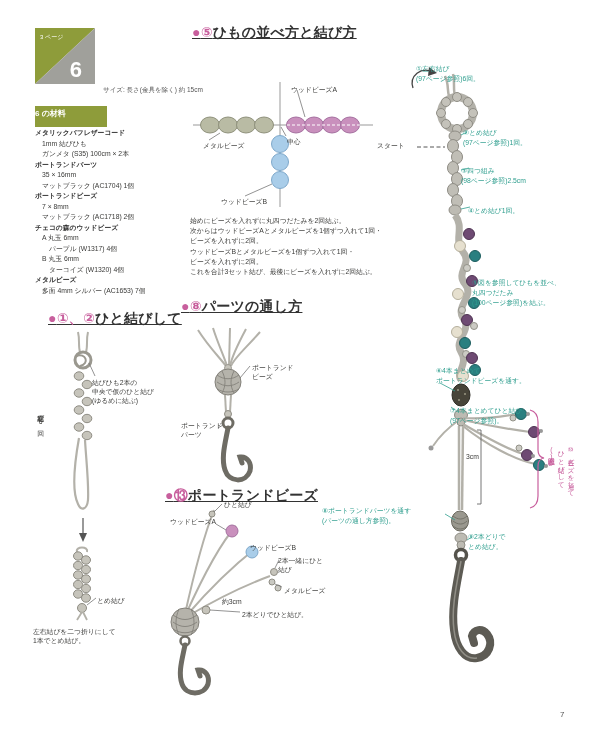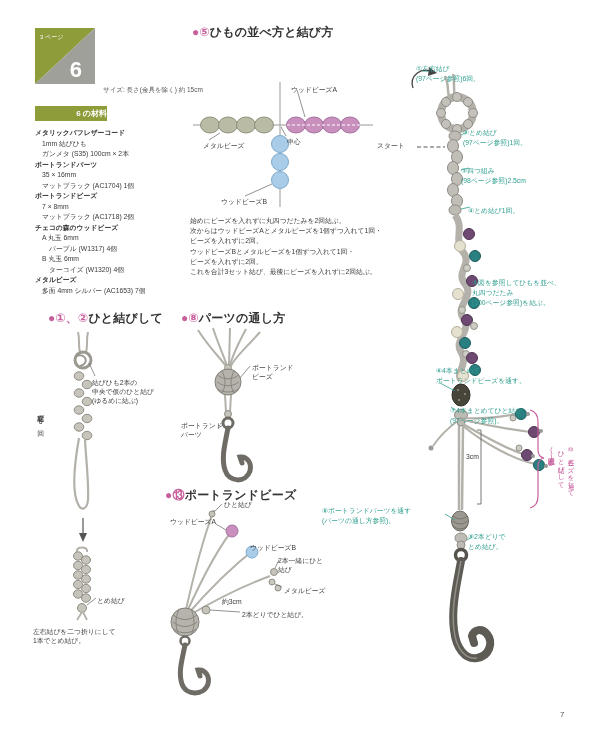--- a/index.html
+++ b/index.html
@@ -7,35 +7,35 @@
   body {
     font-family:"Liberation Sans","DejaVu Sans",sans-serif;
     background:#ffffff; color:#3a3a38;
     position:relative; overflow:hidden;
   }
   .abs { position:absolute; }
   .t { white-space:pre-wrap; }
   .lbl { font-size:6.8px; line-height:1.35; white-space:pre-wrap; color:#3a3a38; }
   .ann { font-size:6.8px; line-height:1.45; white-space:pre-wrap; color:#2e9e8e; }
   .mag { color:#c85f9d; }
-  .sec-title { font-size:12px; font-weight:bold; color:#333; letter-spacing:0.2px; }
+  .sec-title { font-size:14px; font-weight:bold; color:#333; letter-spacing:0.2px;text-decoration:underline; }
   .sec-title .mag { font-weight:bold; }
   .v { writing-mode:vertical-rl; text-orientation:upright; }
   .body-text { font-size:6.8px; line-height:1.5; white-space:pre-wrap; color:#3a3a38; }
 
   
   .badge { left:35px; top:28px; width:60px; height:56px; }
   .badge svg { position:absolute; left:0; top:0; }
   .badge .pg { position:absolute; left:5px; top:5px; font-size:6px; color:#fff; }
   .badge .num { position:absolute; right:13px; bottom:1px; font-size:22px; font-weight:bold; color:#fff; }
 
   .size-note { left:103px; top:86px; font-size:6.5px; color:#555; }
 
-  .mat-header { left:35px; top:106px; width:72px; height:15px; background:#8e9c3a;
-    color:#fff; font-size:8px; font-weight:bold; text-align:right; line-height:15px; }
+  .mat-header { left:35px; top:106px; width:72px; height:21px; background:#8e9c3a;
+    color:#fff; font-size:8px; font-weight:bold; text-align:left; line-height:15px; }
   .mat-list { left:35px; top:128px; width:160px; font-size:6.8px; line-height:1.55; }
   .mat-list .i0 { font-weight:bold; color:#333; }
   .mat-list .i1 { padding-left:7px; }
   .mat-list .i2 { padding-left:14px; }
 
   .page-num { left:560px; top:710px; font-size:8px; color:#555; }
 </style>
 </head>
 <body>
 
@@ -155,21 +155,21 @@
 </svg>
 
 <div class="abs lbl" style="left:92px;top:378px">結びひも2本の
 中央で仮のひと結び
 (ゆるめに結ぶ)</div>
 <div class="abs lbl v" style="left:36px;top:410px;height:90px">左右結び6回</div>
 <div class="abs lbl" style="left:97px;top:596px">とめ結び</div>
 <div class="abs lbl" style="left:33px;top:627px">左右結びを二つ折りにして
 1本でとめ結び。</div>
 
-<div class="abs sec-title" style="left:181px;top:310px">
+<div class="abs sec-title" style="left:181px;top:298px">
   <span class="mag">●</span><span class="mag">⑧</span><span>パーツの通し方</span>
 </div>
 
 <svg class="abs" style="left:178px;top:326px" width="115" height="160" viewBox="0 0 115 160">
   <path d="M20,4 C30,20 42,32 48,40" fill="none" stroke="#b3b1a9" stroke-width="2"></path>
   <path d="M35,2 C40,18 46,30 49,40" fill="none" stroke="#b3b1a9" stroke-width="2"></path>
   <path d="M52,2 L51,40" fill="none" stroke="#b3b1a9" stroke-width="2"></path>
   <path d="M68,3 C60,18 54,30 52,40" fill="none" stroke="#b3b1a9" stroke-width="2"></path>
   <path d="M82,6 C68,22 56,32 53,40" fill="none" stroke="#b3b1a9" stroke-width="2"></path>
   <circle cx="50" cy="42" r="3.5" fill="#c6c4bb" stroke="#8f8d84" stroke-width="0.8"></circle>

